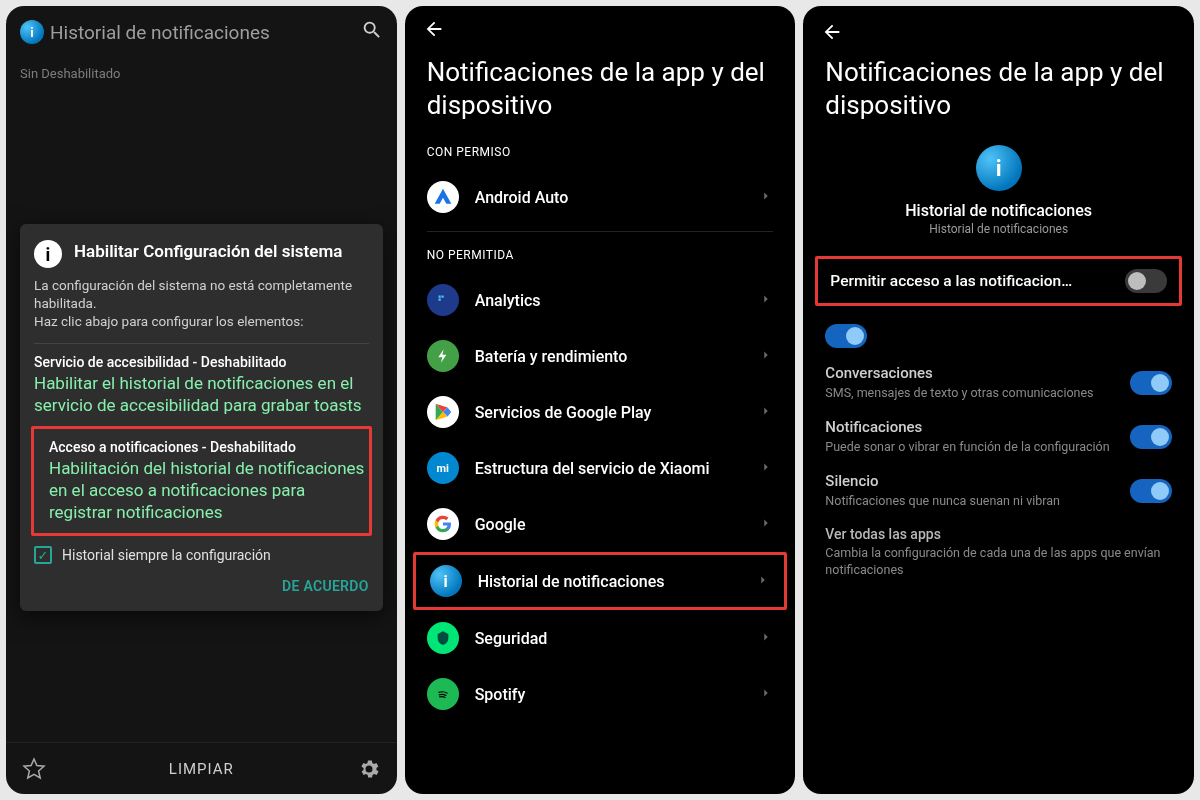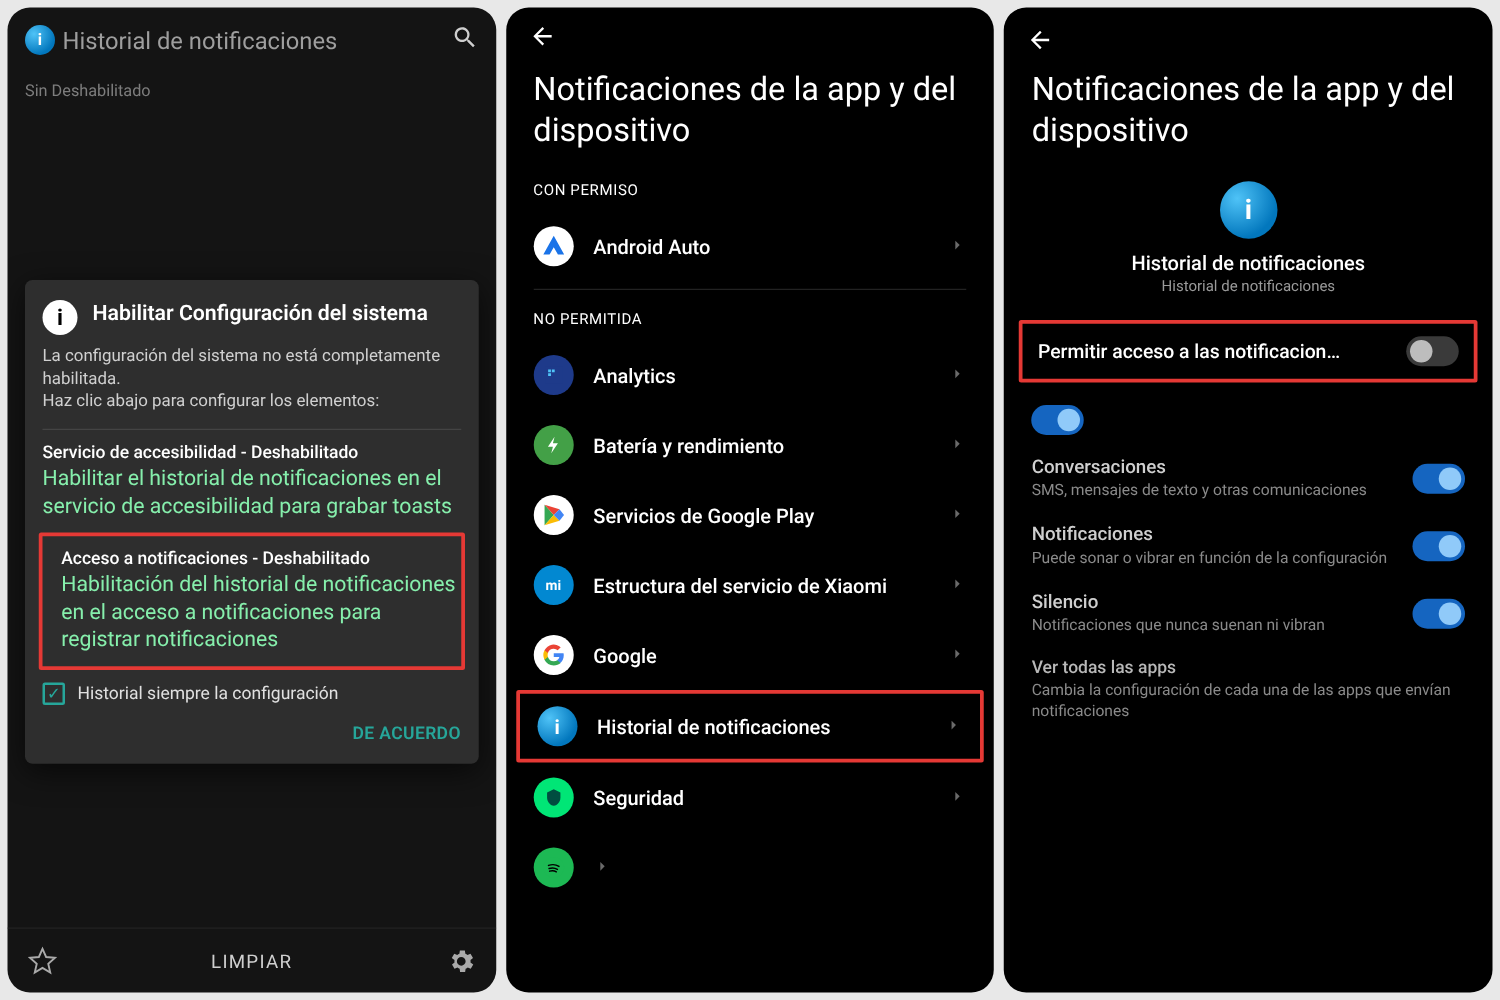--- a/index.html
+++ b/index.html
@@ -295,20 +295,21 @@
         </svg></div>
   </div>
 
   <div class="row">
     <div class="ico ic-spo">
       <svg width="20" height="20" viewBox="0 0 24 24">
           <circle cx="12" cy="12" r="10" fill="#1db954"></circle>
           <path d="M7 10c3-1 7-1 10 1M7.5 13c2.5-.8 5.5-.8 8 .8M8 15.5c2-.6 4.5-.6 6.5.6" stroke="#000" stroke-width="1.4" fill="none" stroke-linecap="round"></path>
         </svg>
     </div>
+    <div class="label">Spotify</div>
     <div class="chev"><svg viewBox="0 0 24 24">
           <path d="M9 6l6 6-6 6z"></path>
         </svg></div>
   </div>
 </div>
 
 <div class="phone s3">
   <div class="back-row">
     <svg viewBox="0 0 24 24">
         <path d="M20 11H7.8l5.6-5.6L12 4l-8 8 8 8 1.4-1.4L7.8 13H20z"></path>

